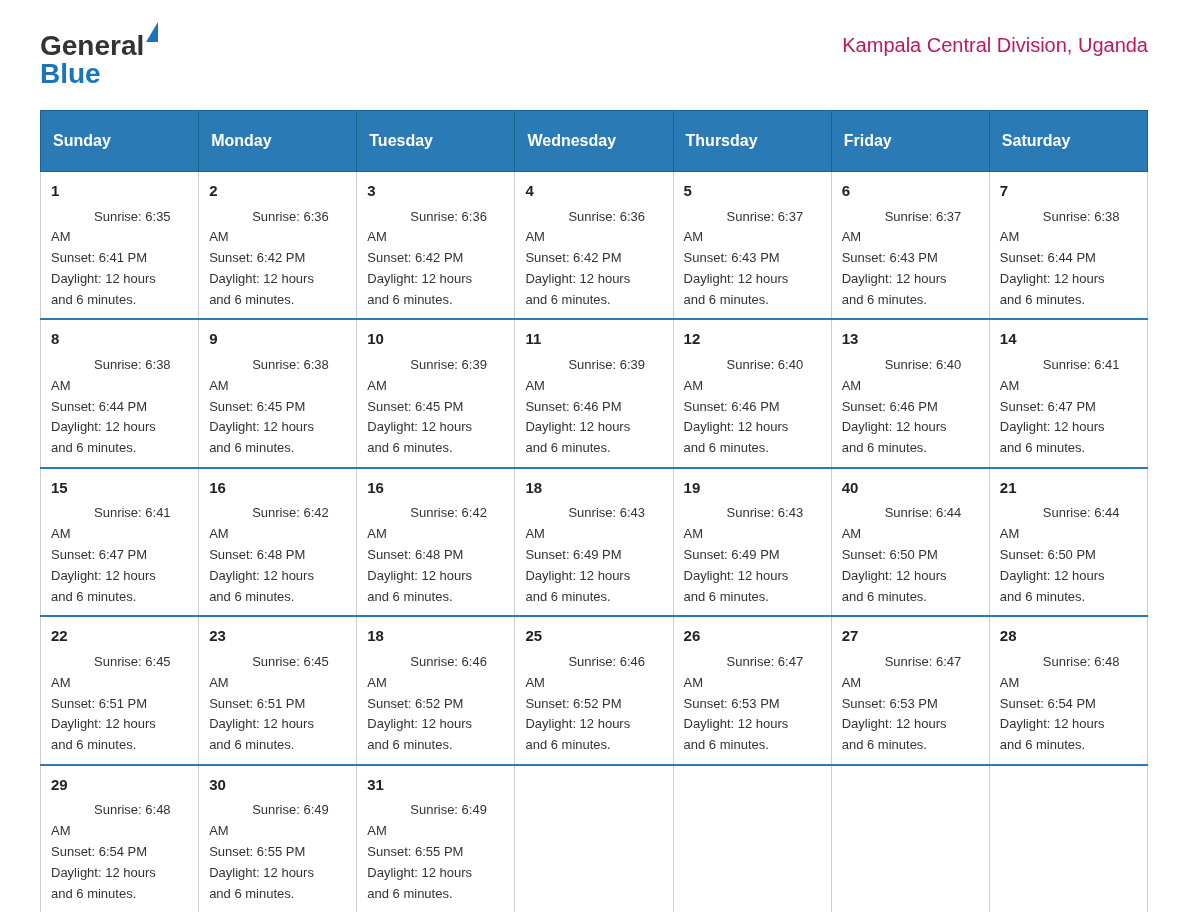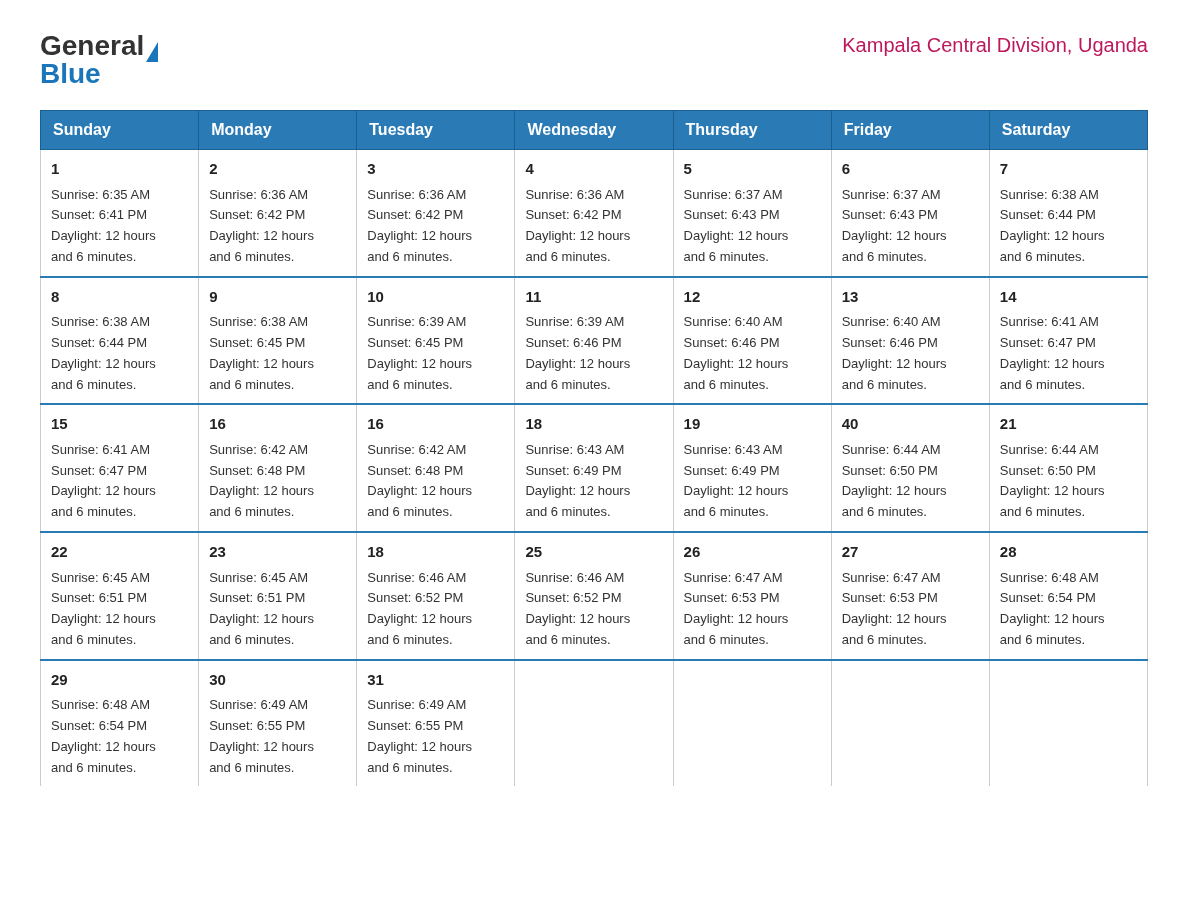--- a/index.html
+++ b/index.html
@@ -24,21 +24,21 @@
       font-size: 28px;
       font-weight: bold;
       color: #333;
     }
     .logo-wrapper {
       display: flex;
       flex-direction: column;
     }
     .logo-line1 {
       display: flex;
-      align-items: flex-end;
+      align-items: flex-start;
     }
     .logo-line2 {
       font-size: 28px;
       font-weight: bold;
       color: #1a75bb;
       margin-top: -4px;
     }
     .title-area {
       text-align: right;
     }
@@ -57,21 +57,21 @@
       width: 100%;
       border-collapse: collapse;
     }
     thead tr {
       background-color: #2a7ab5;
     }
     thead th {
       color: #fff;
       font-size: 16px;
       font-weight: 600;
-      padding: 10px 12px;
+      padding: 21px 12px;
       text-align: left;
       border: 1px solid #1a6090;
     }
     tbody tr {
       border-bottom: 2px solid #2a7ab5;
     }
     tbody td {
       vertical-align: top;
       padding: 8px 10px;
       font-size: 13px;
@@ -85,20 +85,21 @@
     .day-num {
       font-size: 15px;
       font-weight: bold;
       display: block;
       margin-bottom: 4px;
     }
     .day-info {
       font-size: 13px;
       color: #333;
       line-height: 1.6;
+      margin-left: 43px;
     }
     tbody tr:last-child {
       border-bottom: none;
     }
     .logo-triangle {
       display: inline-block;
       width: 0;
       height: 0;
       border-left: 12px solid transparent;
       border-bottom: 20px solid #1a75bb;

